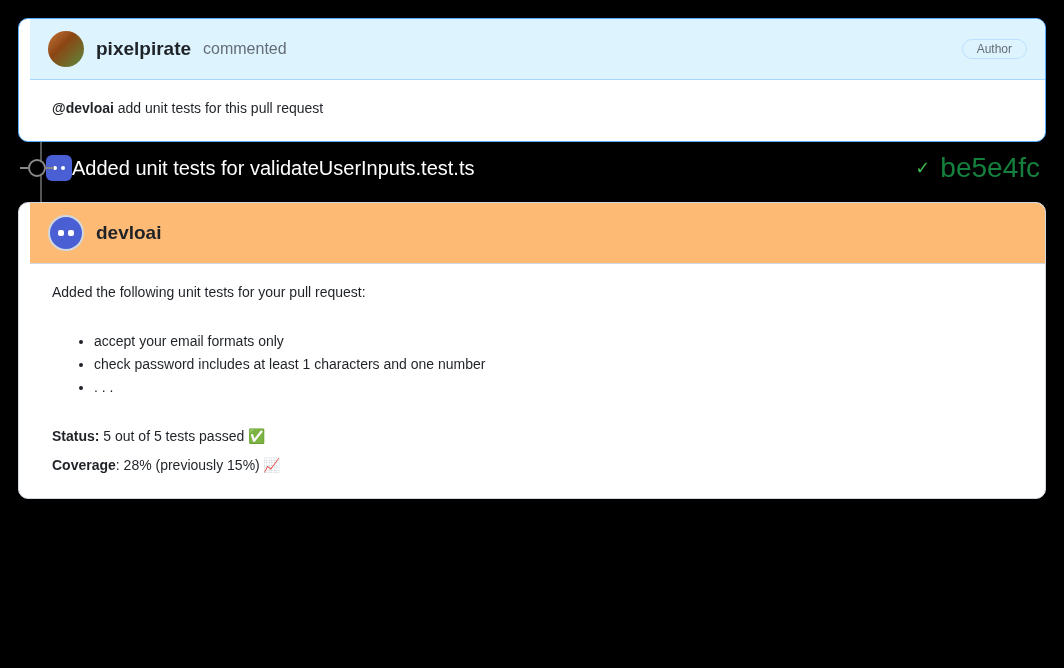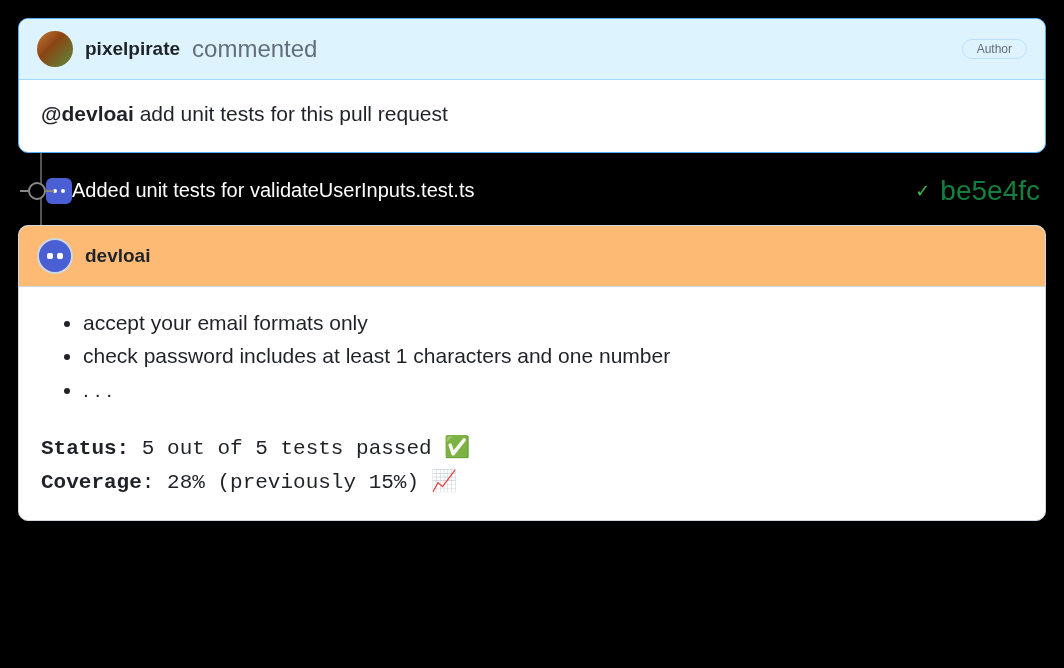--- a/index.html
+++ b/index.html
@@ -23,20 +23,21 @@
       background: #555;
       z-index: 0;
     }
     .comment-card {
       background: #fff;
       border: 1px solid #d0d7de;
       border-radius: 10px;
       overflow: hidden;
       position: relative;
       z-index: 1;
+      padding-left: 11px;
     }
     .comment-card.author-card {
       border-color: #54aeff;
     }
     .comment-header {
       padding: 12px 18px;
       display: flex;
       align-items: center;
       gap: 12px;
       background: #fdba74;
@@ -88,43 +89,43 @@
       width: 4px;
       height: 4px;
     }
     .username {
       font-weight: 700;
       font-size: 19px;
       color: #1f2328;
     }
     .action-text {
       color: #656d76;
-      font-size: 24px;
+      font-size: 16px;
     }
     .badge-author {
       margin-left: auto;
       border: 1px solid #bbdffd;
       color: #656d76;
       padding: 2px 14px;
       border-radius: 20px;
       font-size: 12px;
     }
     .comment-body {
       padding: 18px 22px 22px 22px;
-      font-size: 21px;
+      font-size: 14px;
       color: #1f2328;
       line-height: 1.5;
     }
     .mention {
       font-weight: 700;
     }
     .commit-row {
       display: flex;
       align-items: center;
-      padding: 22px 6px 10px 10px;
+      padding: 10px 6px 10px 10px;
       gap: 0;
       color: #fff;
       position: relative;
       z-index: 1;
     }
     .commit-node {
       width: 18px;
       height: 18px;
       border-radius: 50%;
       border: 2px solid #888;
@@ -164,21 +165,21 @@
     }
     .second-card { margin-top: 8px; }
     .body-intro { margin-bottom: 28px; }
     .body-subhead { margin-bottom: 2px; }
     .tests-list {
       list-style: disc;
       padding-left: 42px;
       margin-bottom: 28px;
     }
     .tests-list li { margin: 2px 0; }
-    .status-line, .coverage-line { margin-top: 2px; font-family: Liberation Mono, monospace; }
+    .status-line, .coverage-line { margin-top: 8px; }
     .bold { font-weight: 700; }
   </style>
 </head>
 <body>
 
 <div class="timeline-line"></div>
 
 <div class="container">
 
   <div class="comment-card author-card">
@@ -212,20 +213,21 @@
     <div class="comment-header">
       <div class="bot-avatar">
         <div class="bot-eyes">
             <div class="bot-eye"></div>
             <div class="bot-eye"></div>
           </div>
       </div>
       <span class="username">devloai</span>
     </div>
     <div class="comment-body">
+      <div class="body-intro">Added the following unit tests for your pull request:</div>
       <ul class="tests-list">
         <li>accept your email formats only</li>
         <li>check password includes at least 1 characters and one number</li>
         <li>. . .</li>
       </ul>
       <div class="status-line">
         <span class="bold">Status:</span><span> 5 out of 5 tests passed ✅</span>
       </div>
       <div class="coverage-line">
         <span class="bold">Coverage</span><span>: 28% (previously 15%) 📈</span>

